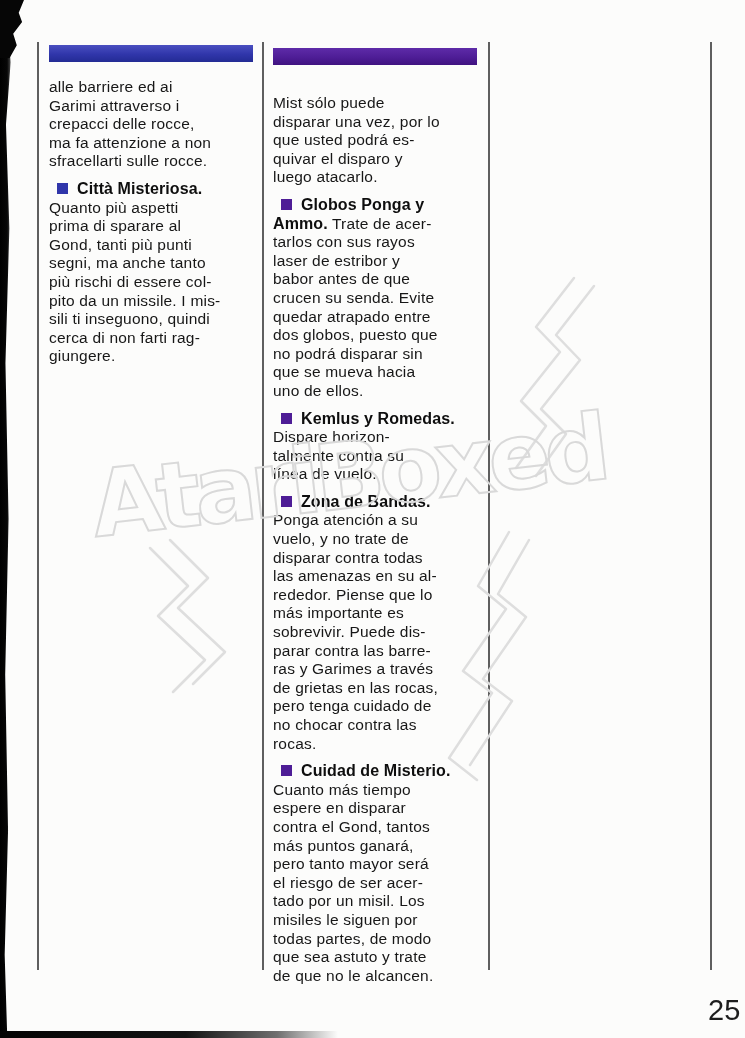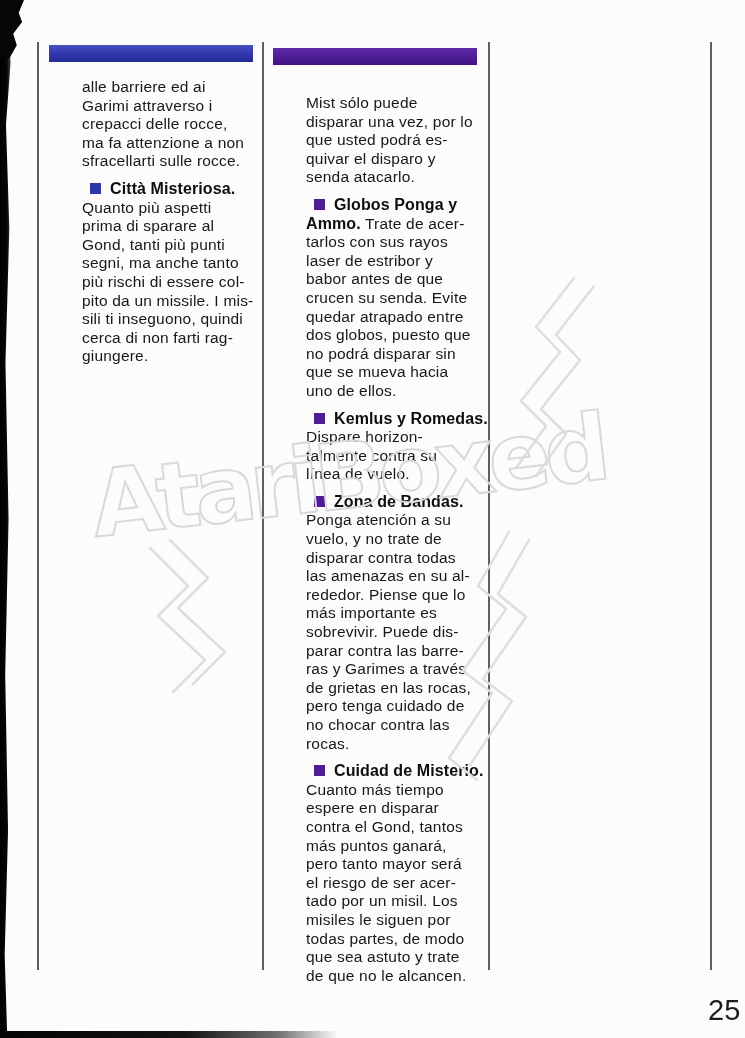--- a/index.html
+++ b/index.html
@@ -14,21 +14,21 @@
   .bar{position:absolute;height:17px;width:204px;z-index:2;}
   #bar0{left:49px;top:45px}
   #bar1{left:273px;top:48px}
   
   .col{
     position:absolute;width:225px;color:#171717;
     font-size:15.5px;line-height:18.6px;letter-spacing:0.2px;z-index:3;
   }
   #col0{left:49px;top:78px}
   #col1{left:273px;top:94px}
-  .block{margin-top:9px;margin-left:33px;}
+  .block{margin-top:9px;}
   .block:first-child{margin-top:0;}
   .line{white-space:nowrap;}
   .b{font-weight:bold;font-size:16px;letter-spacing:0.1px;color:#0e0e0e;}
   .bullet{display:inline-block;width:11px;height:11px;margin:0 9px 0 8px;}
   
   .page-number{position:absolute;left:676px;top:994px;font-size:29px;color:#1d1d1d;z-index:3;margin-left:32px;}
   
   .watermark{
     position:absolute;left:92px;top:452px;z-index:5;pointer-events:none;white-space:nowrap;
     font-family:"DejaVu Sans","Liberation Sans",sans-serif;font-weight:bold;
@@ -85,21 +85,21 @@
         <div class="line"><span>cerca di non farti rag-</span></div>
         <div class="line"><span>giungere.</span></div>
       </div>
     </div>
   <div class="col" id="col1">
       <div class="block">
         <div class="line"><span>Mist sólo puede</span></div>
         <div class="line"><span>disparar una vez, por lo</span></div>
         <div class="line"><span>que usted podrá es-</span></div>
         <div class="line"><span>quivar el disparo y</span></div>
-        <div class="line"><span>senda atacarlo.</span></div>
+        <div class="line"><span>luego atacarlo.</span></div>
       </div>
       <div class="block">
         <div class="line"><span class="bullet" style="background: rgb(78, 29, 150);"></span><span class="b">Globos Ponga y</span></div>
         <div class="line"><span class="b">Ammo.</span><span> Trate de acer-</span></div>
         <div class="line"><span>tarlos con sus rayos</span></div>
         <div class="line"><span>laser de estribor y</span></div>
         <div class="line"><span>babor antes de que</span></div>
         <div class="line"><span>crucen su senda. Evite</span></div>
         <div class="line"><span>quedar atrapado entre</span></div>
         <div class="line"><span>dos globos, puesto que</span></div>

